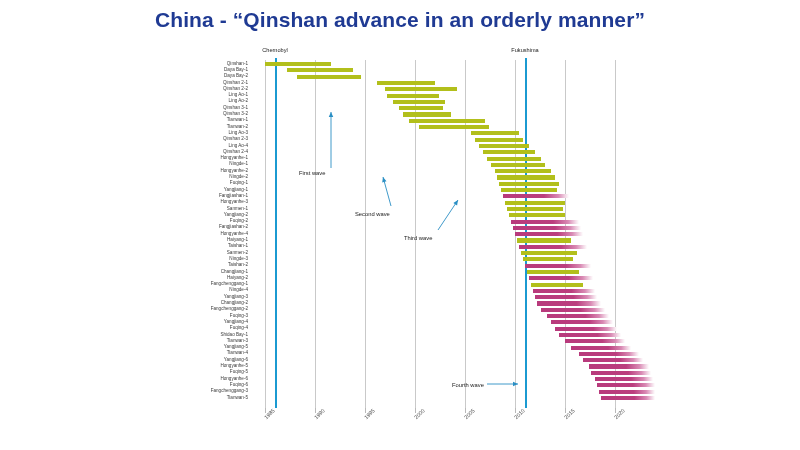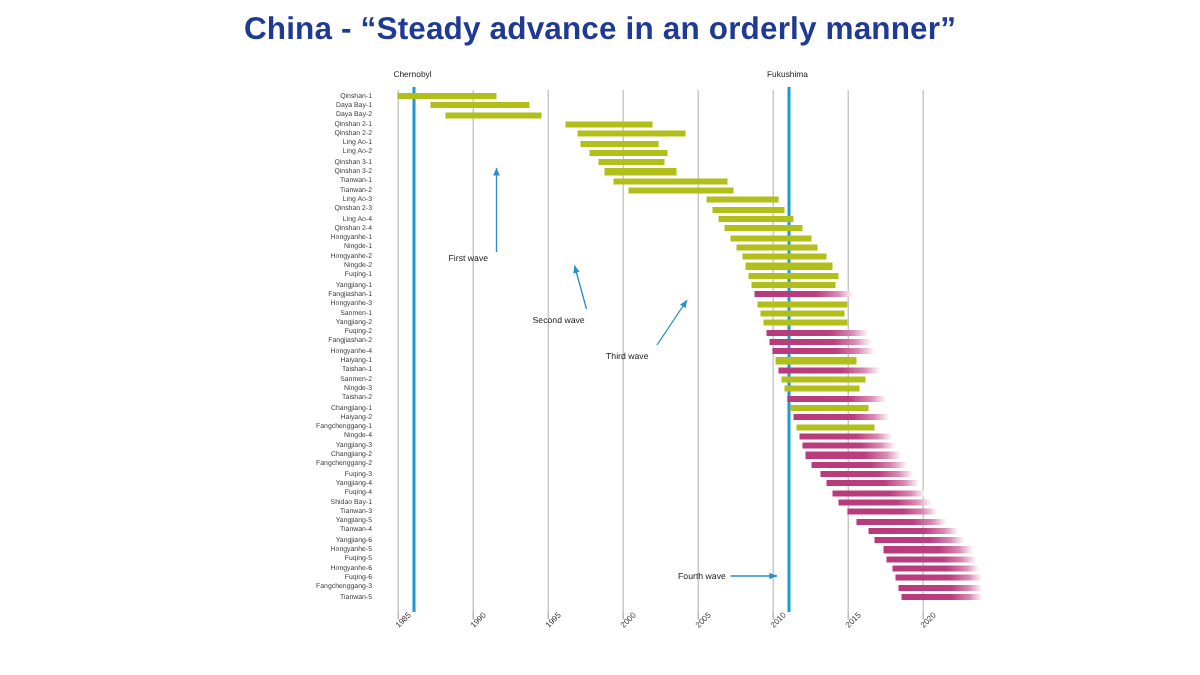--- a/index.html
+++ b/index.html
@@ -29,21 +29,21 @@
   .tickmark{position:absolute;width:1px;height:5px;background:#b9b9b9;}
 
   .anno{position:absolute;font-size:5.8px;color:#1a1a1a;white-space:nowrap;}
   .annosvg{position:absolute;overflow:visible;}
 </style>
 </head>
 <body>
 
 <div id="slide">
 
-  <div id="title">China - “Steady advance in an orderly manner”</div>
+  <div id="title">China - “Qinshan advance in an orderly manner”</div>
 
   <div id="plot">
     <div id="gridlines">
         <div class="gridline" style="left: 265px; height: 348px;"></div>
         <div class="gridline" style="left: 315px; height: 348px;"></div>
         <div class="gridline" style="left: 365px; height: 348px;"></div>
         <div class="gridline" style="left: 415px; height: 348px;"></div>
         <div class="gridline" style="left: 465px; height: 348px;"></div>
         <div class="gridline" style="left: 515px; height: 348px;"></div>
         <div class="gridline" style="left: 565px; height: 348px;"></div>

